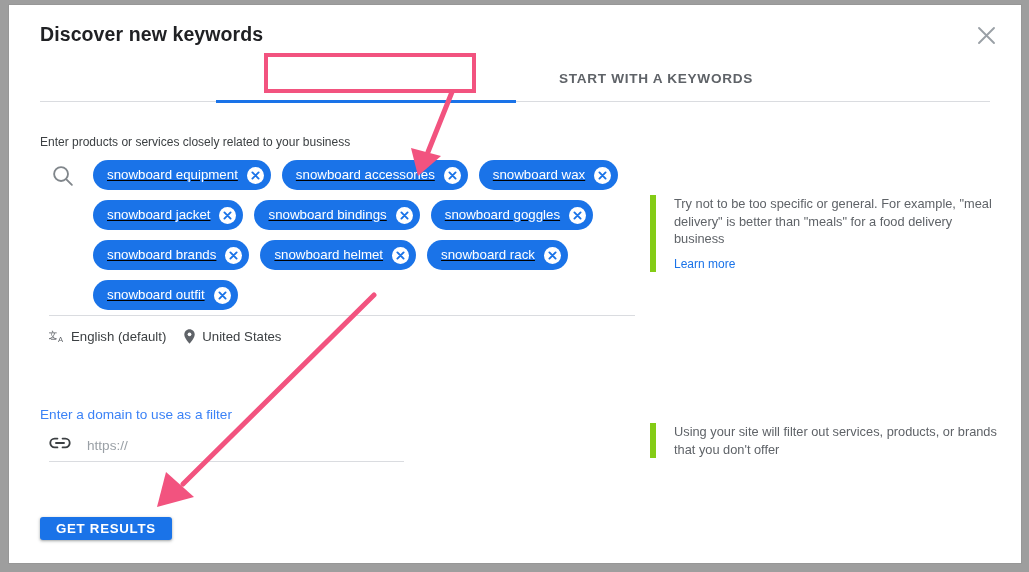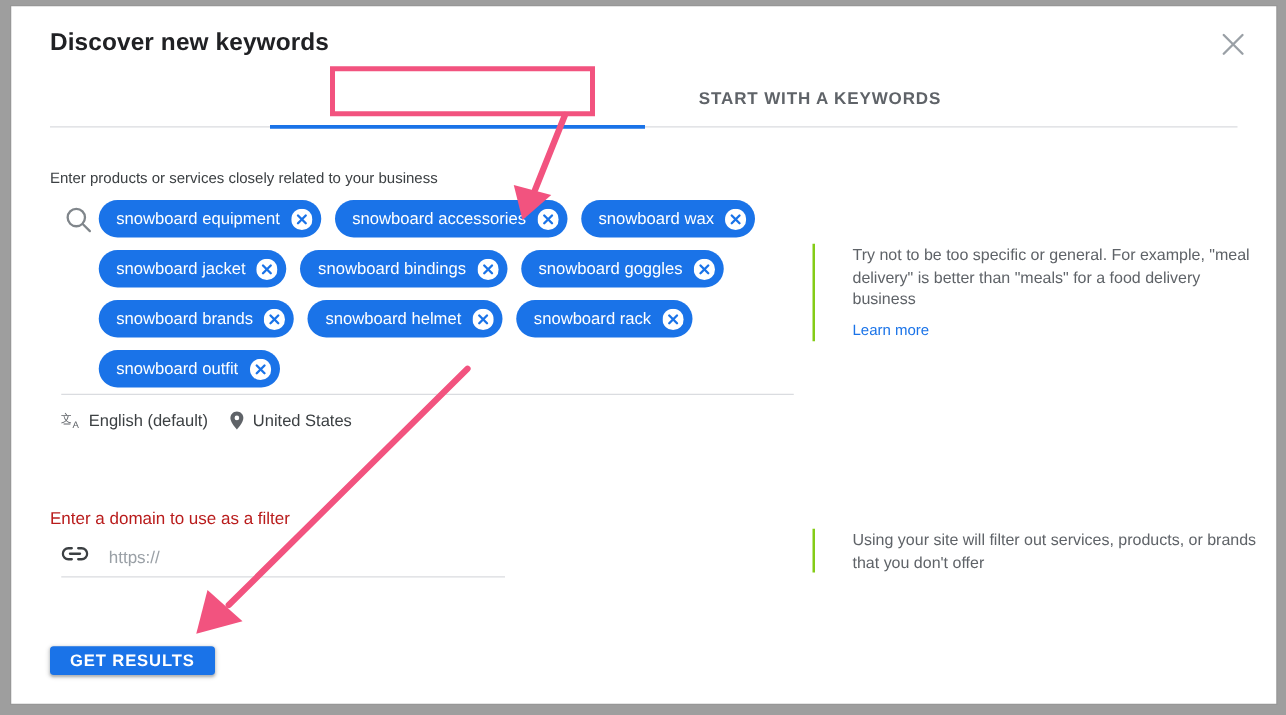--- a/index.html
+++ b/index.html
@@ -97,22 +97,23 @@
   }
 
   #search-icon-wrap {
     position: absolute;
     left: 41px; top: 158px;
     width: 26px; height: 26px;
   }
 
   #chips-area {
     position: absolute;
-    left: 70px; top: 155px;
+    left: 84px; top: 155px;
     width: 560px;
+    text-decoration: underline;
   }
   .chip-row {
     display: flex;
     align-items: center;
     margin-bottom: 10px;
     height: 30px;
   }
   .chip {
     display: inline-flex;
     align-items: center;
@@ -155,21 +156,21 @@
   }
   #locale-row .icon { display: flex; align-items: center; margin-right: 5px; }
   #language-text { margin-right: 16px; white-space: nowrap; }
   #location-text { white-space: nowrap; }
 
   
   #domain-label {
     position: absolute;
     left: 31px; top: 402px;
     font-size: 13.6px;
-    color: #b91c1c;
+    color: #3b82f6;
     white-space: nowrap;
   }
   #domain-field {
     position: absolute;
     left: 40px; top: 424px;
     width: 355px;
     height: 32px;
     display: flex;
     align-items: center;
   }
@@ -189,22 +190,22 @@
   #domain-underline {
     position: absolute;
     left: 40px; top: 456px;
     width: 355px; height: 1px;
     background: #dadce0;
   }
 
   
   .help-block {
     position: absolute;
-    border-left: 2px solid #84cc16;
-    padding-left: 30px;
+    border-left: 6px solid #84cc16;
+    padding-left: 18px;
     box-sizing: border-box;
   }
   #help-keywords { left: 641px; top: 190px; width: 355px; }
   #help-domain   { left: 641px; top: 418px; width: 355px; }
   .help-text {
     font-size: 12.8px;
     line-height: 17.5px;
     color: #5f6368;
   }
   #learn-more-link {

